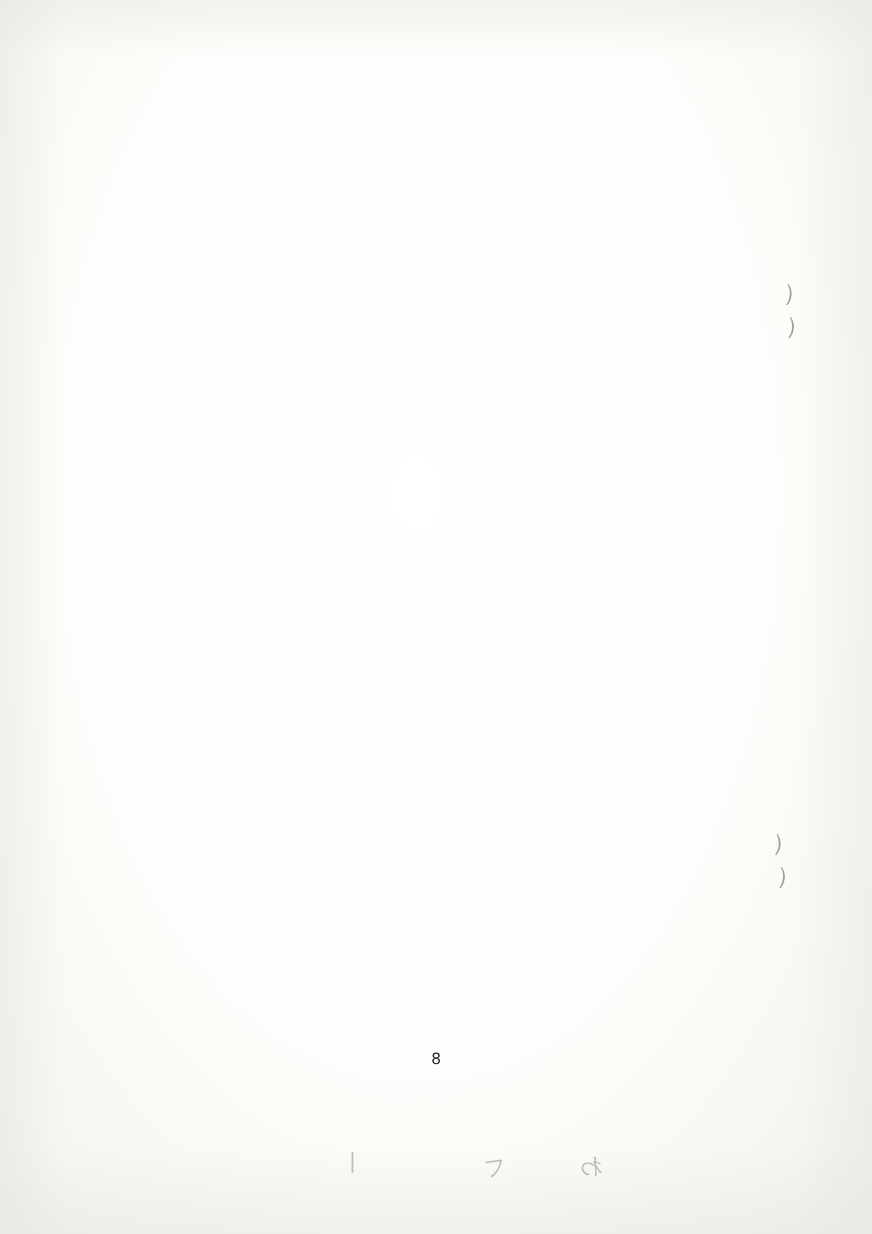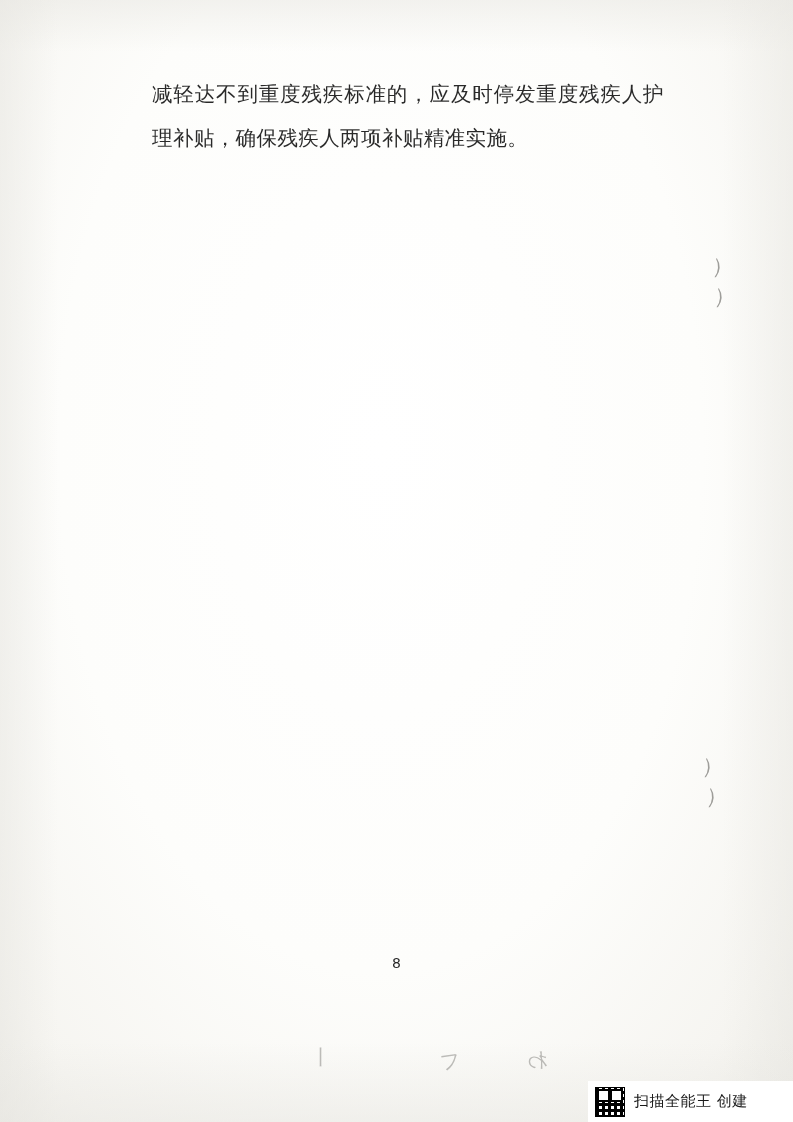--- a/index.html
+++ b/index.html
@@ -173,32 +173,27 @@
 <body>
 
 <div id="page-scan">
 
   <div id="scan-edge-top"></div>
   <div id="scan-edge-left"></div>
   <div id="scan-edge-right"></div>
   <div id="scan-edge-bottom"></div>
 
   <div id="doc-body">
-    <p class="doc-para">减轻达不到重度残疾标准的，应及时停发重度残疾人护理补贴，确保残疾人两项补贴精准实施。</p>
   </div>
 
   <div id="page-number">8</div>
 
   <span class="margin-mark" id="mark-a">）</span>
   <span class="margin-mark" id="mark-b">）</span>
   <span class="margin-mark" id="mark-c">）</span>
   <span class="margin-mark" id="mark-d">）</span>
 
   <span class="bottom-artifact" id="artifact-1">丨</span>
   <span class="bottom-artifact" id="artifact-2">フ</span>
   <span class="bottom-artifact" id="artifact-3">わ</span>
 
-  <div id="watermark">
-    <div id="watermark-qr"></div>
-    <div id="watermark-text">扫描全能王 创建</div>
-  </div>
 
 </div>
 
 </body></html>

